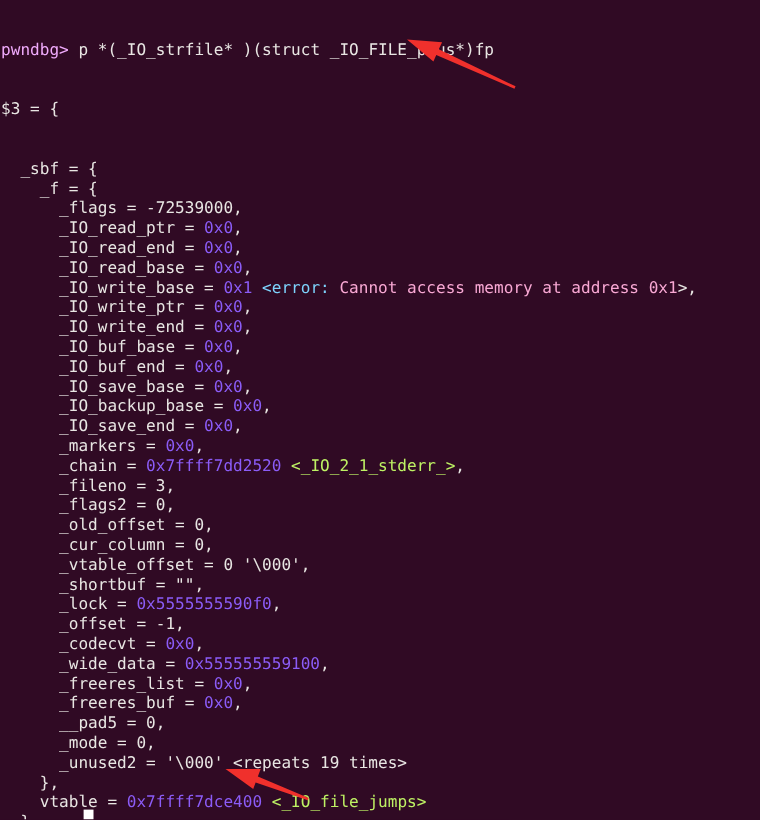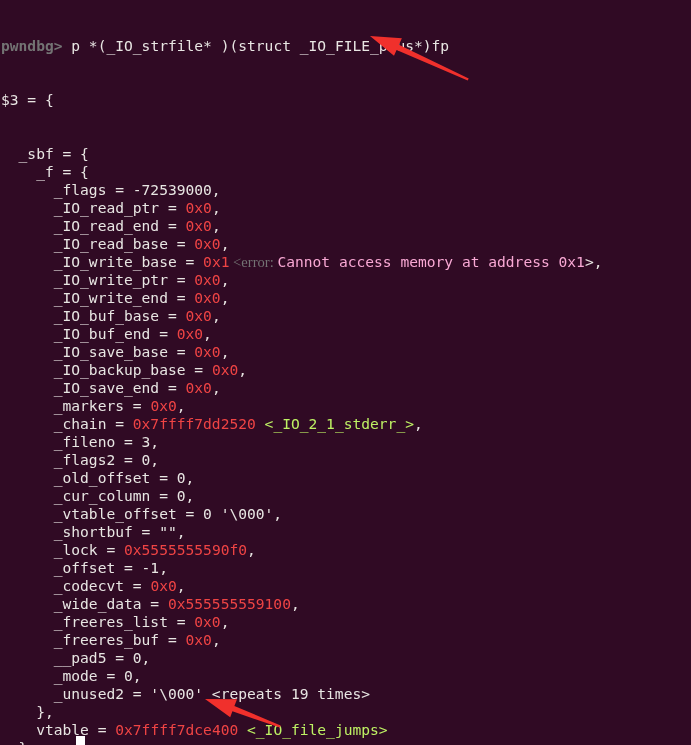--- a/index.html
+++ b/index.html
@@ -22,26 +22,26 @@
     position: absolute;
     left: 0;
     top: 0;
     padding: 1px 0 0 1px;
     white-space: pre;
   }
   .line {
     height: 18px;
     white-space: pre;
   }
-  .c-prompt   { color: #737373; font-weight: bold; }
+  .c-prompt   { color: #f0abfc; font-weight: normal; }
   .c-default  { color: #e8e6e3; }
-  .c-hex      { color: #ef4444; }
+  .c-hex      { color: #8b5cf6; }
   .c-sym      { color: #bef264; }
   .c-gray     { color: #f9a8d4; }
-  .c-white    { color: #737373; font-family: Liberation Serif, serif; }
+  .c-white    { color: #7dd3fc; }
 
   .arrow-layer {
     position: absolute;
     left: 0; top: 0;
     width: 691px; height: 745px;
     pointer-events: none;
   }
   .cursor-block {
     position: absolute;
     background: #ffffff;

